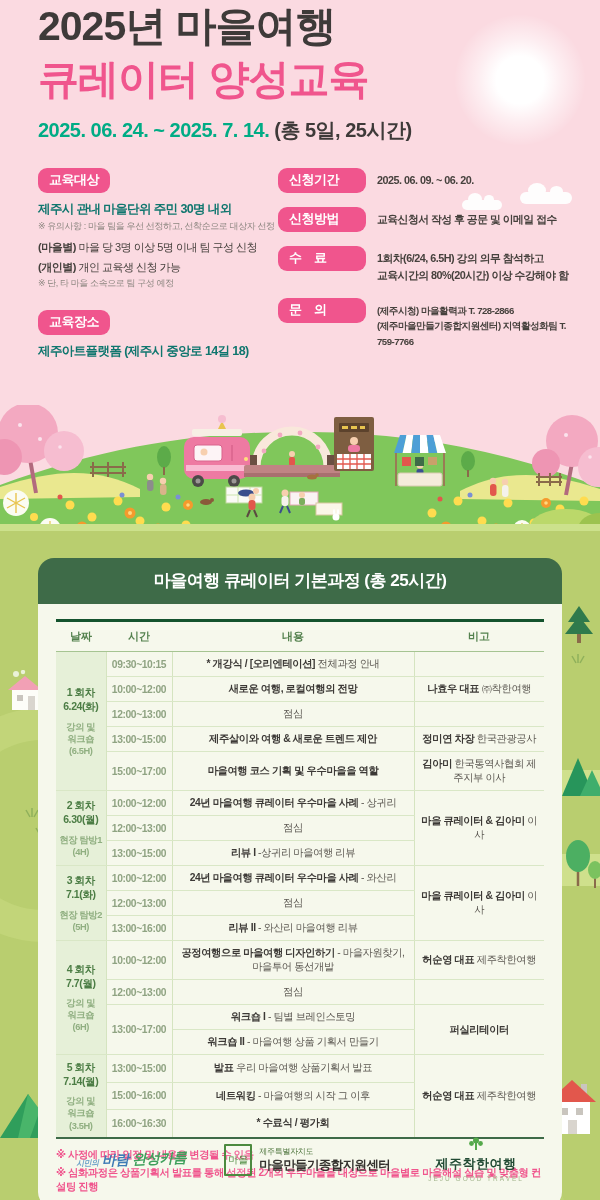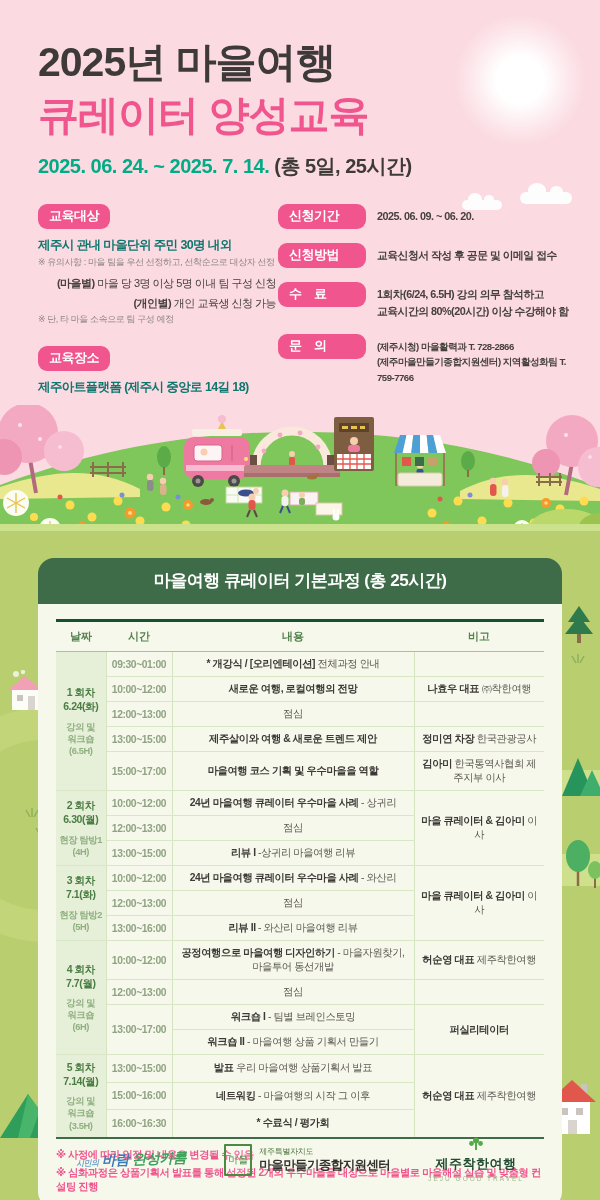--- a/index.html
+++ b/index.html
@@ -13,35 +13,35 @@
   .cloud{position:absolute;background:#fff;border-radius:20px;opacity:.95;}
   .cloud:before,.cloud:after{content:"";position:absolute;background:#fff;border-radius:50%;}
   .c1{left:462px;top:200px;width:40px;height:10px;}
   .c1:before{width:14px;height:12px;left:6px;top:-7px;}
   .c1:after{width:10px;height:9px;left:22px;top:-5px;}
   .c2{left:520px;top:192px;width:52px;height:12px;}
   .c2:before{width:18px;height:15px;left:8px;top:-9px;}
   .c2:after{width:13px;height:11px;left:30px;top:-6px;}
 
   .t1,.t2{margin:0;padding:0 0 0 38px;font-size:41px;line-height:1.3;font-weight:900;letter-spacing:-1px;}
-  .t1{padding-top:36px;color:#3E3A39;}
+  .t1{color:#3E3A39;}
   .t2{color:#F0558D;}
   .dateline{margin:10px 0 0 38px;font-size:20px;font-weight:800;letter-spacing:-0.5px;}
   .d-green{color:#00AC85;}
   .d-dark{color:#3E3A39;}
 
   .cols{display:flex;margin:24px 0 0 0;padding:0 16px 0 38px;gap:2px;}
   .col-left{width:238px;flex:none;}
   .col-right{flex:1;min-width:0;}
   .badge{display:inline-block;background:#F0558D;color:#fff;border-radius:9px;font-weight:800;
          font-size:13px;padding:3px 11px 4px;white-space:pre;letter-spacing:-0.5px;}
   .mt{margin-top:13px;}
   .main-line{margin:8px 0 2px;font-size:12.5px;font-weight:800;color:#0f766e;letter-spacing:-0.6px;}
   .note{margin:0 0 7px;font-size:9px;color:#8D8781;letter-spacing:-0.4px;}
-  .item{margin:5px 0 2px;font-size:11px;color:#46413D;letter-spacing:-0.5px;text-align:right;}
+  .item{margin:5px 0 2px;font-size:11px;color:#46413D;letter-spacing:-0.5px;}
   .item b{font-weight:800;}
   .r-row{display:flex;gap:11px;align-items:flex-start;margin-bottom:14px;}
   .r-badge{flex:none;width:66px;}
   .r-text{font-size:10.8px;font-weight:700;color:#46413D;line-height:1.6;padding-top:4px;letter-spacing:-0.5px;}
   .r-text.small{font-size:9.6px;font-weight:600;padding-top:5px;}
 
   
   .scene{display:block;width:600px;height:135px;}
 
   
@@ -482,21 +482,21 @@
                 <th>비고</th>
               </tr>
             </thead>
           <tbody id="sched-body">
               <tr>
                 <td class="c-date vline" rowspan="5">
                   <div class="sess">1 회차</div>
                   <div class="sess">6.24(화)</div>
                   <div class="typ">강의 및<br>워크숍<br>(6.5H)</div>
                 </td>
-                <td class="c-time vline">09:30~01:00</td>
+                <td class="c-time vline">09:30~10:15</td>
                 <td class="c-cont vline"><b>* 개강식 / [오리엔테이션]</b><span> 전체과정 안내</span></td>
                 <td class="c-note"></td>
               </tr>
               <tr>
                 <td class="c-time vline">10:00~12:00</td>
                 <td class="c-cont vline"><b>새로운 여행, 로컬여행의 전망</b></td>
                 <td class="c-note"><b>나효우 대표</b><span> ㈜착한여행</span></td>
               </tr>
               <tr>
                 <td class="c-time vline">12:00~13:00</td>

